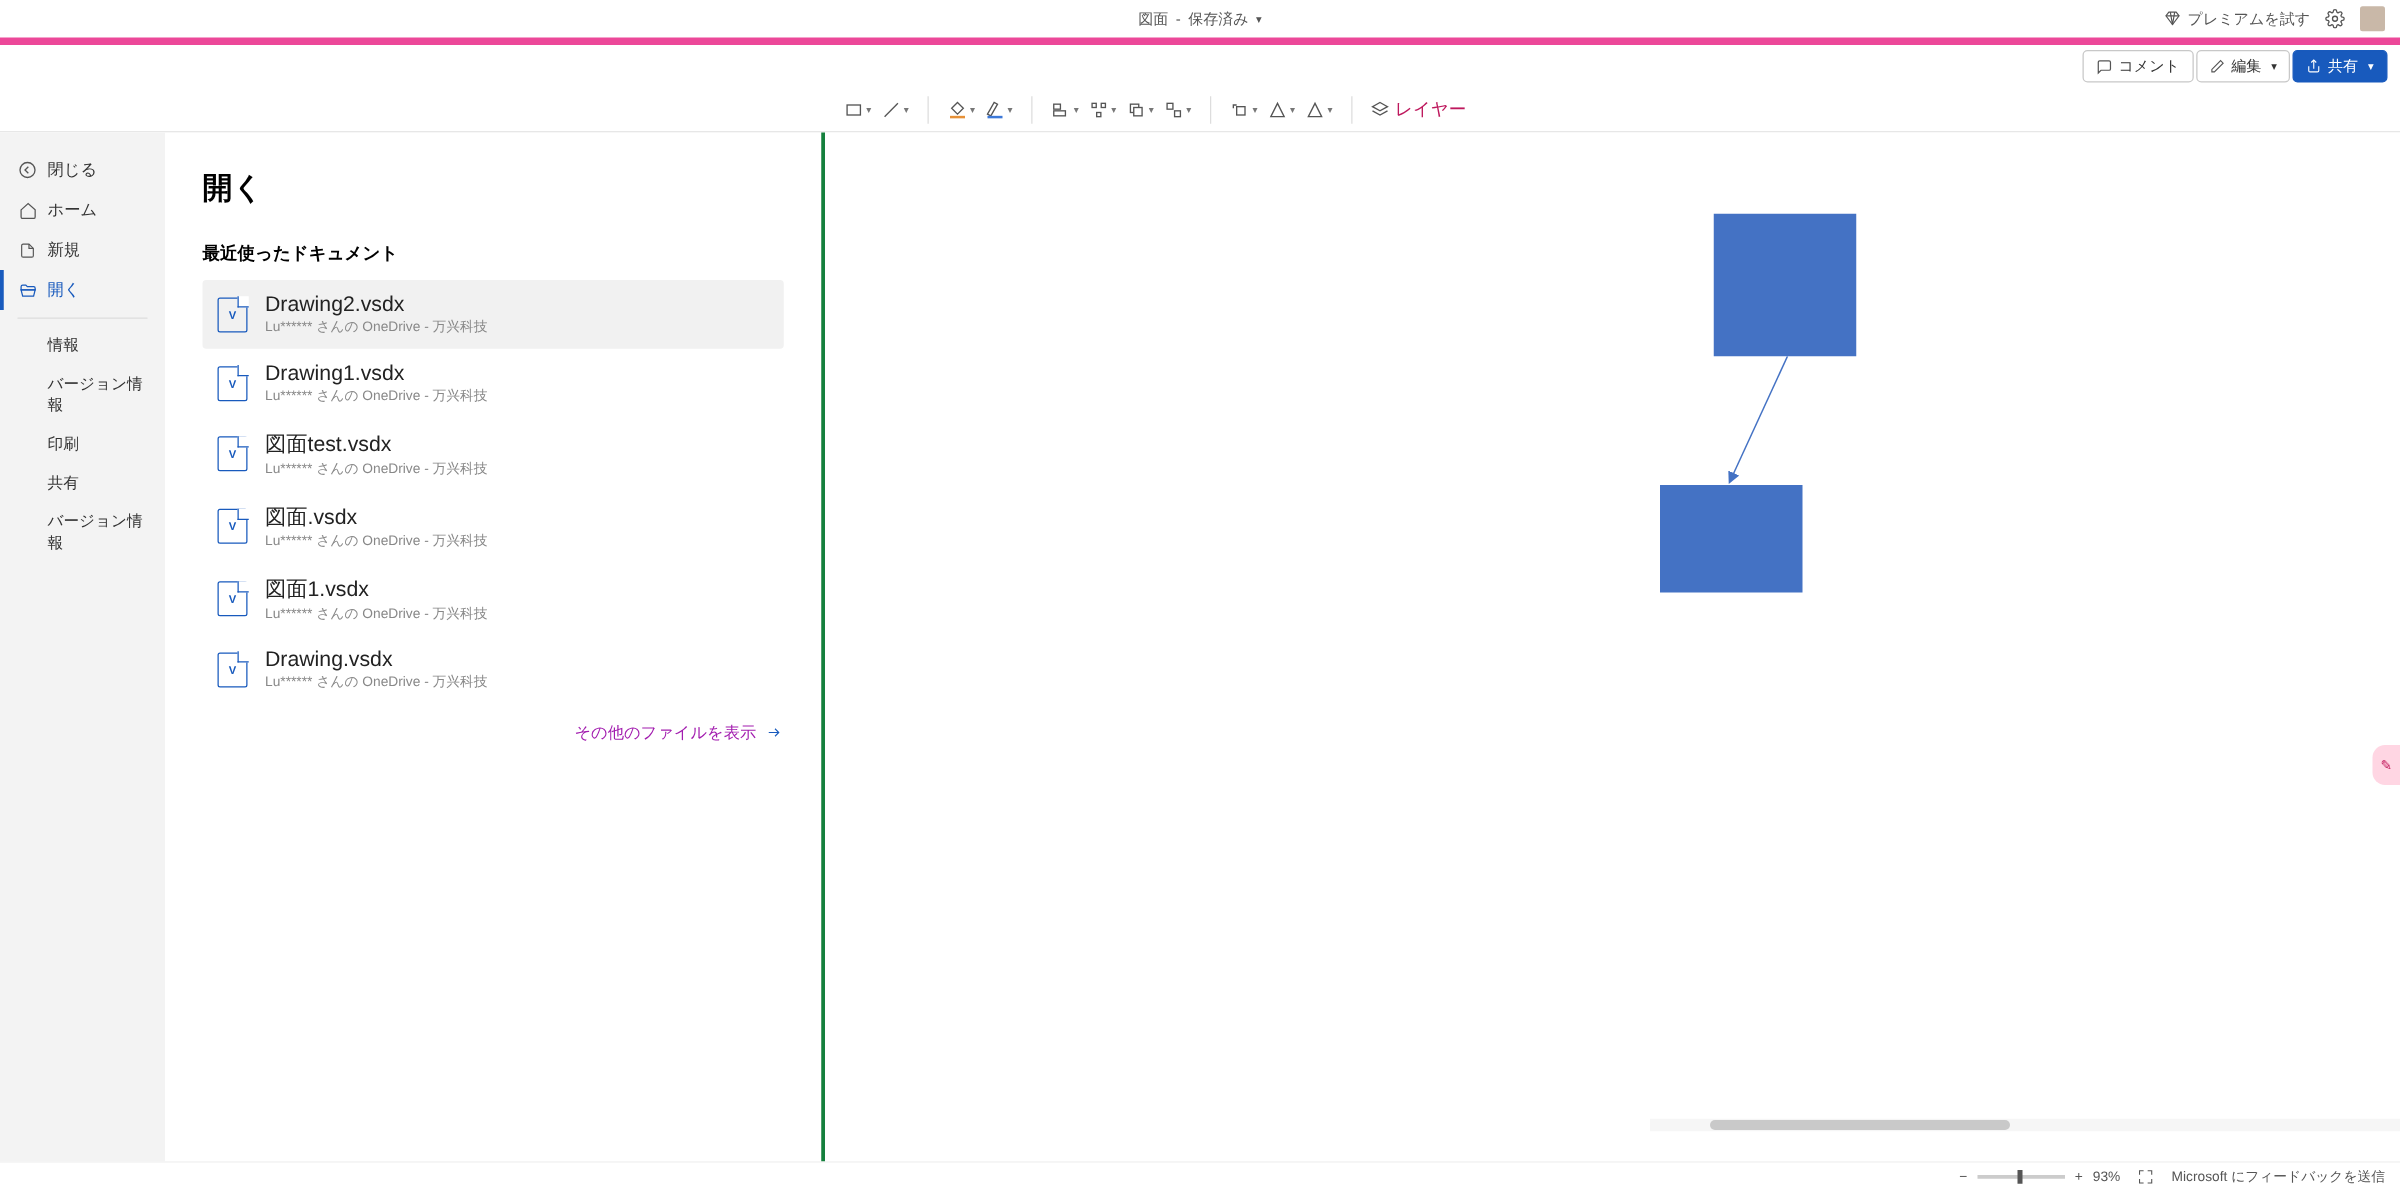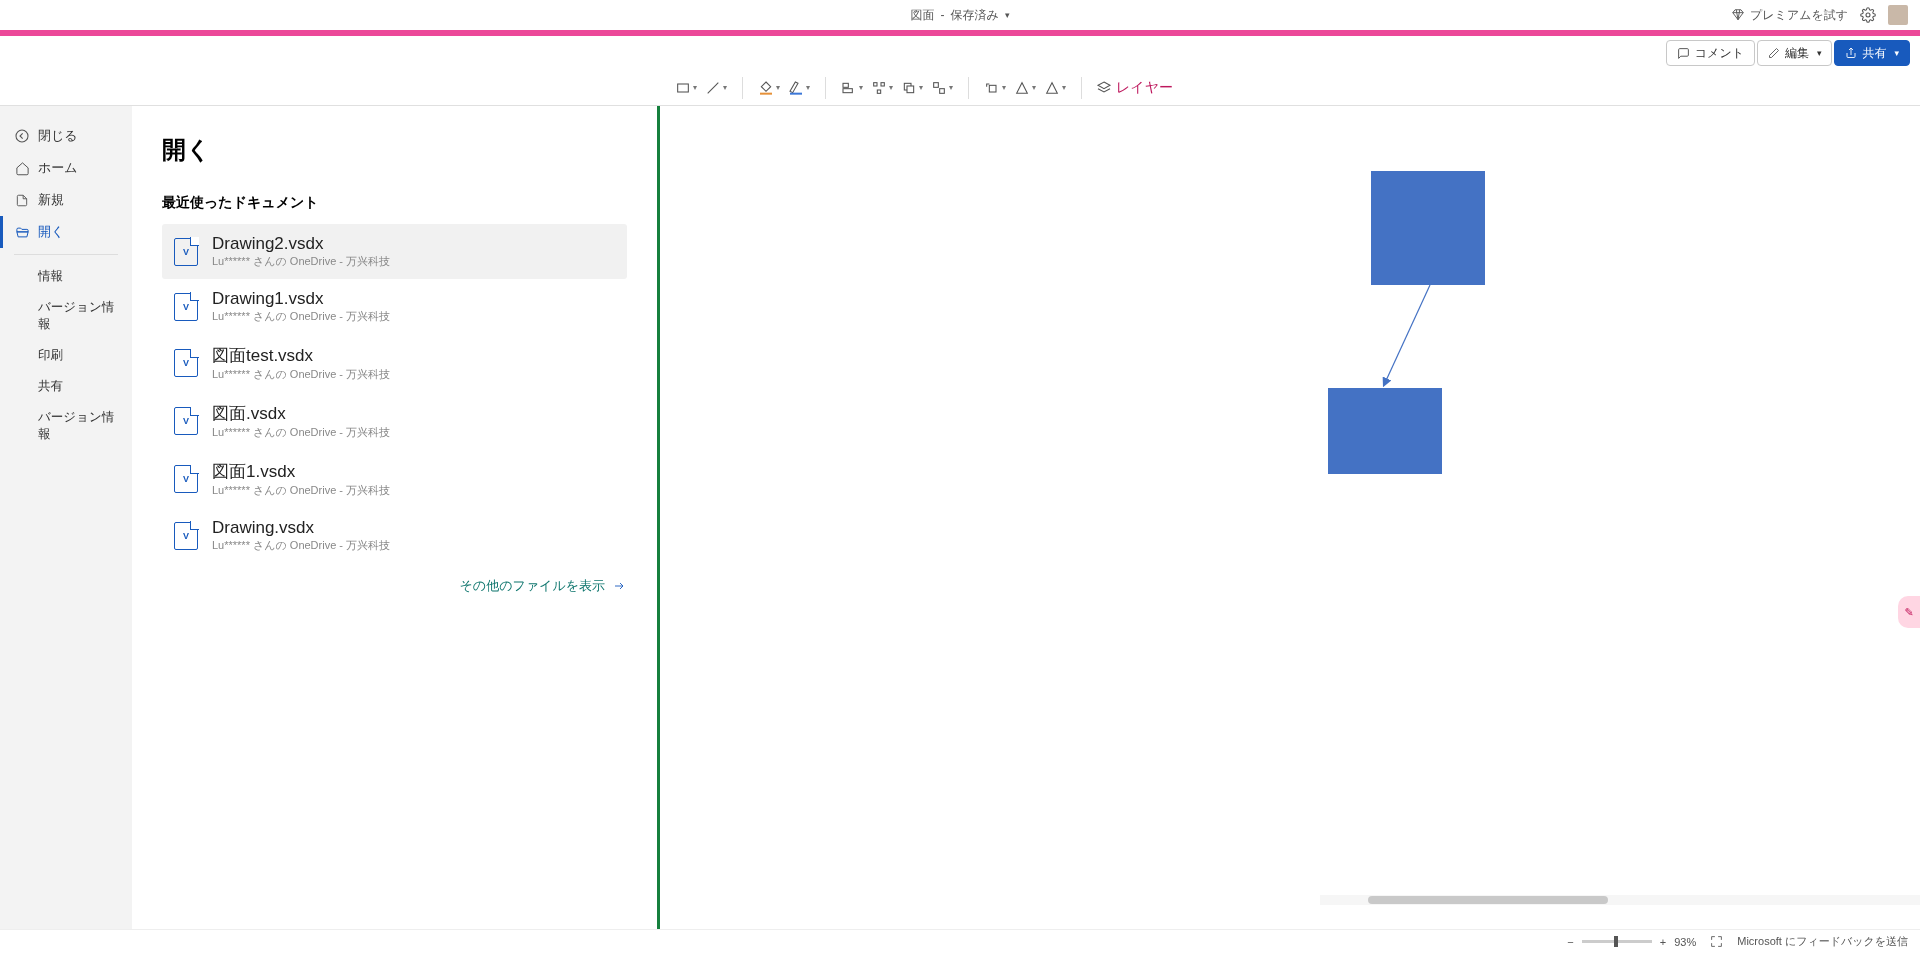--- a/index.html
+++ b/index.html
@@ -90,21 +90,21 @@
   .docicon::after {
     content: ""; position: absolute; top: -1.5px; right: -1.5px;
     width: 8px; height: 8px; background: #fff; border-left: 1.5px solid #185abd;
     border-bottom: 1.5px solid #185abd;
   }
   .docmeta { display: flex; flex-direction: column; }
   .docname { font-size: 17px; color: #222; }
   .docpath { font-size: 11px; color: #888; }
 
   .morefiles {
-    margin-top: 14px; align-self: flex-end; color: #0f766e; font-size: 13px;
+    margin-top: 14px; align-self: flex-end; color: #a21caf; font-size: 13px;
     display: inline-flex; align-items: center; gap: 6px; cursor: pointer;
   }
 
   
   .canvas-wrap { flex: 1; position: relative; background: #fff; overflow: hidden; }
   .canvas { position: absolute; inset: 0; background: #fff; }
   .shape1 { position: absolute; left: 711px; top: 65px; width: 114px; height: 114px; background: #4472c4; }
   .shape2 { position: absolute; left: 668px; top: 282px; width: 114px; height: 86px; background: #4472c4; }
   .arrow-line {
     position: absolute; left: 720px; top: 179px; width: 58px; height: 104px;

